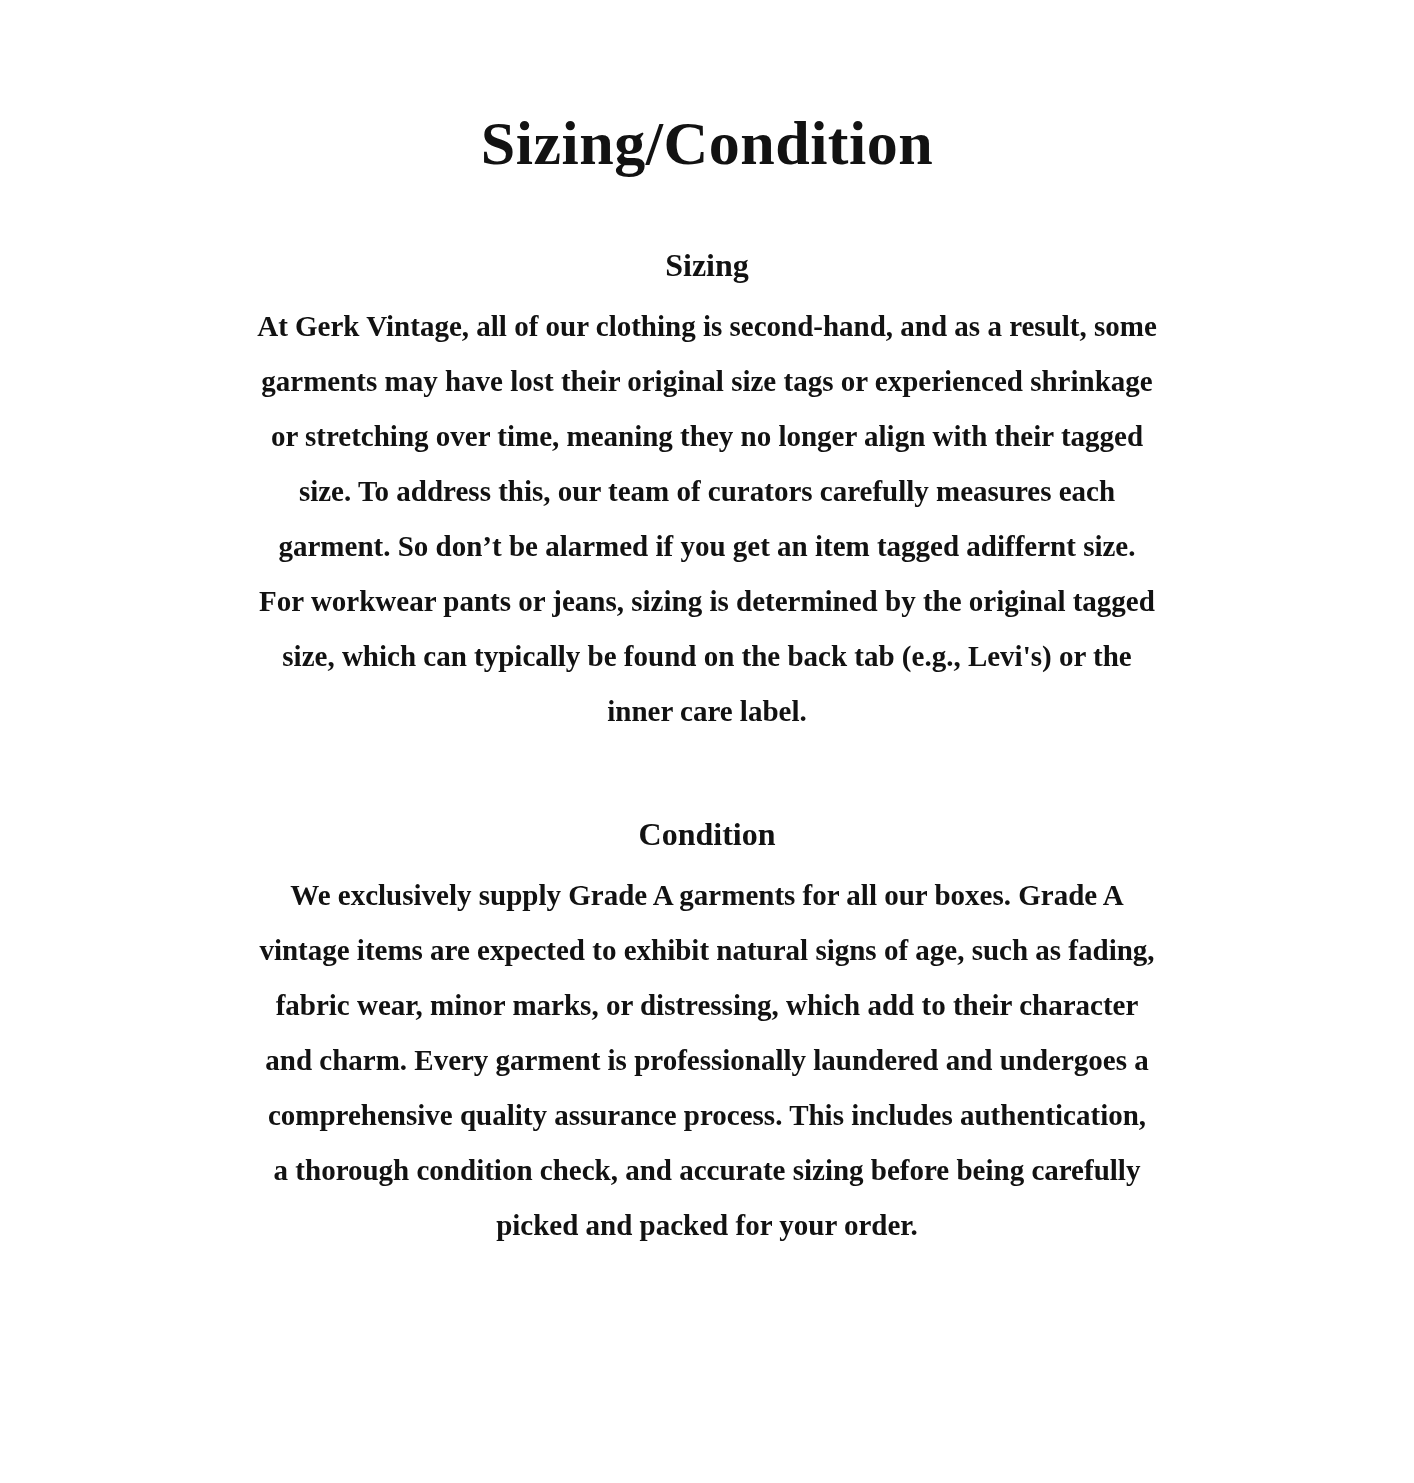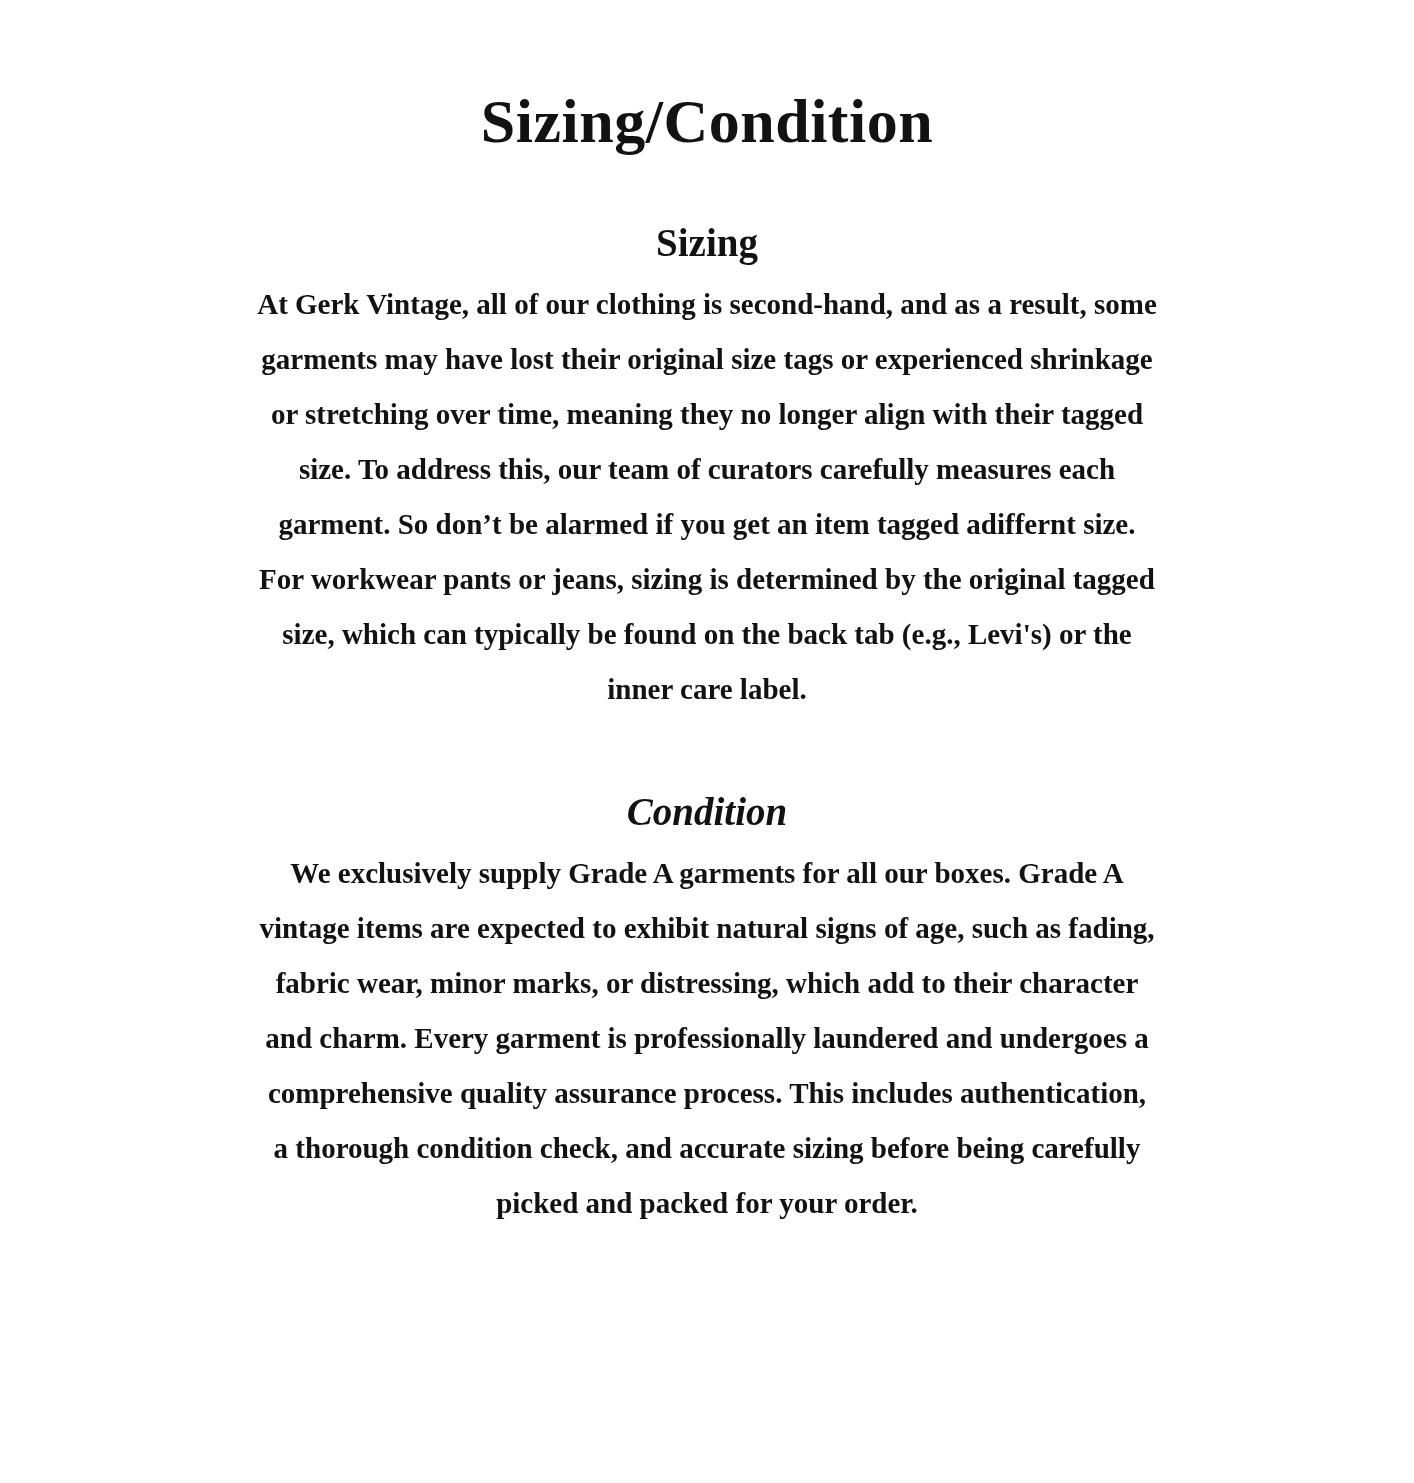--- a/index.html
+++ b/index.html
@@ -10,42 +10,41 @@
   body {
     width: 1414px;
     height: 1483px;
     font-family: "Liberation Serif", "DejaVu Serif", serif;
     color: #121212;
     overflow: hidden;
   }
   .content {
     width: 1190px;
     margin: 0 auto;
-    padding-top: 82px;
+    padding-top: 104px;
     text-align: center;
   }
   .page-title {
     font-size: 62px;
     line-height: 78px;
     font-weight: 700;
     margin: 0;
     letter-spacing: 0.5px;
   }
   .section-heading {
-    font-size: 39px;
+    font-size: 32px;
     line-height: 42px;
     font-weight: 700;
     margin: 8px;
   }
   .section-sizing .section-heading {
     margin-top: 62px;
   }
   .section-condition .section-heading {
     margin-top: 74px;
-    font-style: italic;
   }
   .section-body {
     font-size: 29px;
     line-height: 55px;
     font-weight: 700;
     margin: 13px 0 0 0;
     white-space: pre-line; 
   }
 </style>
 </head>

